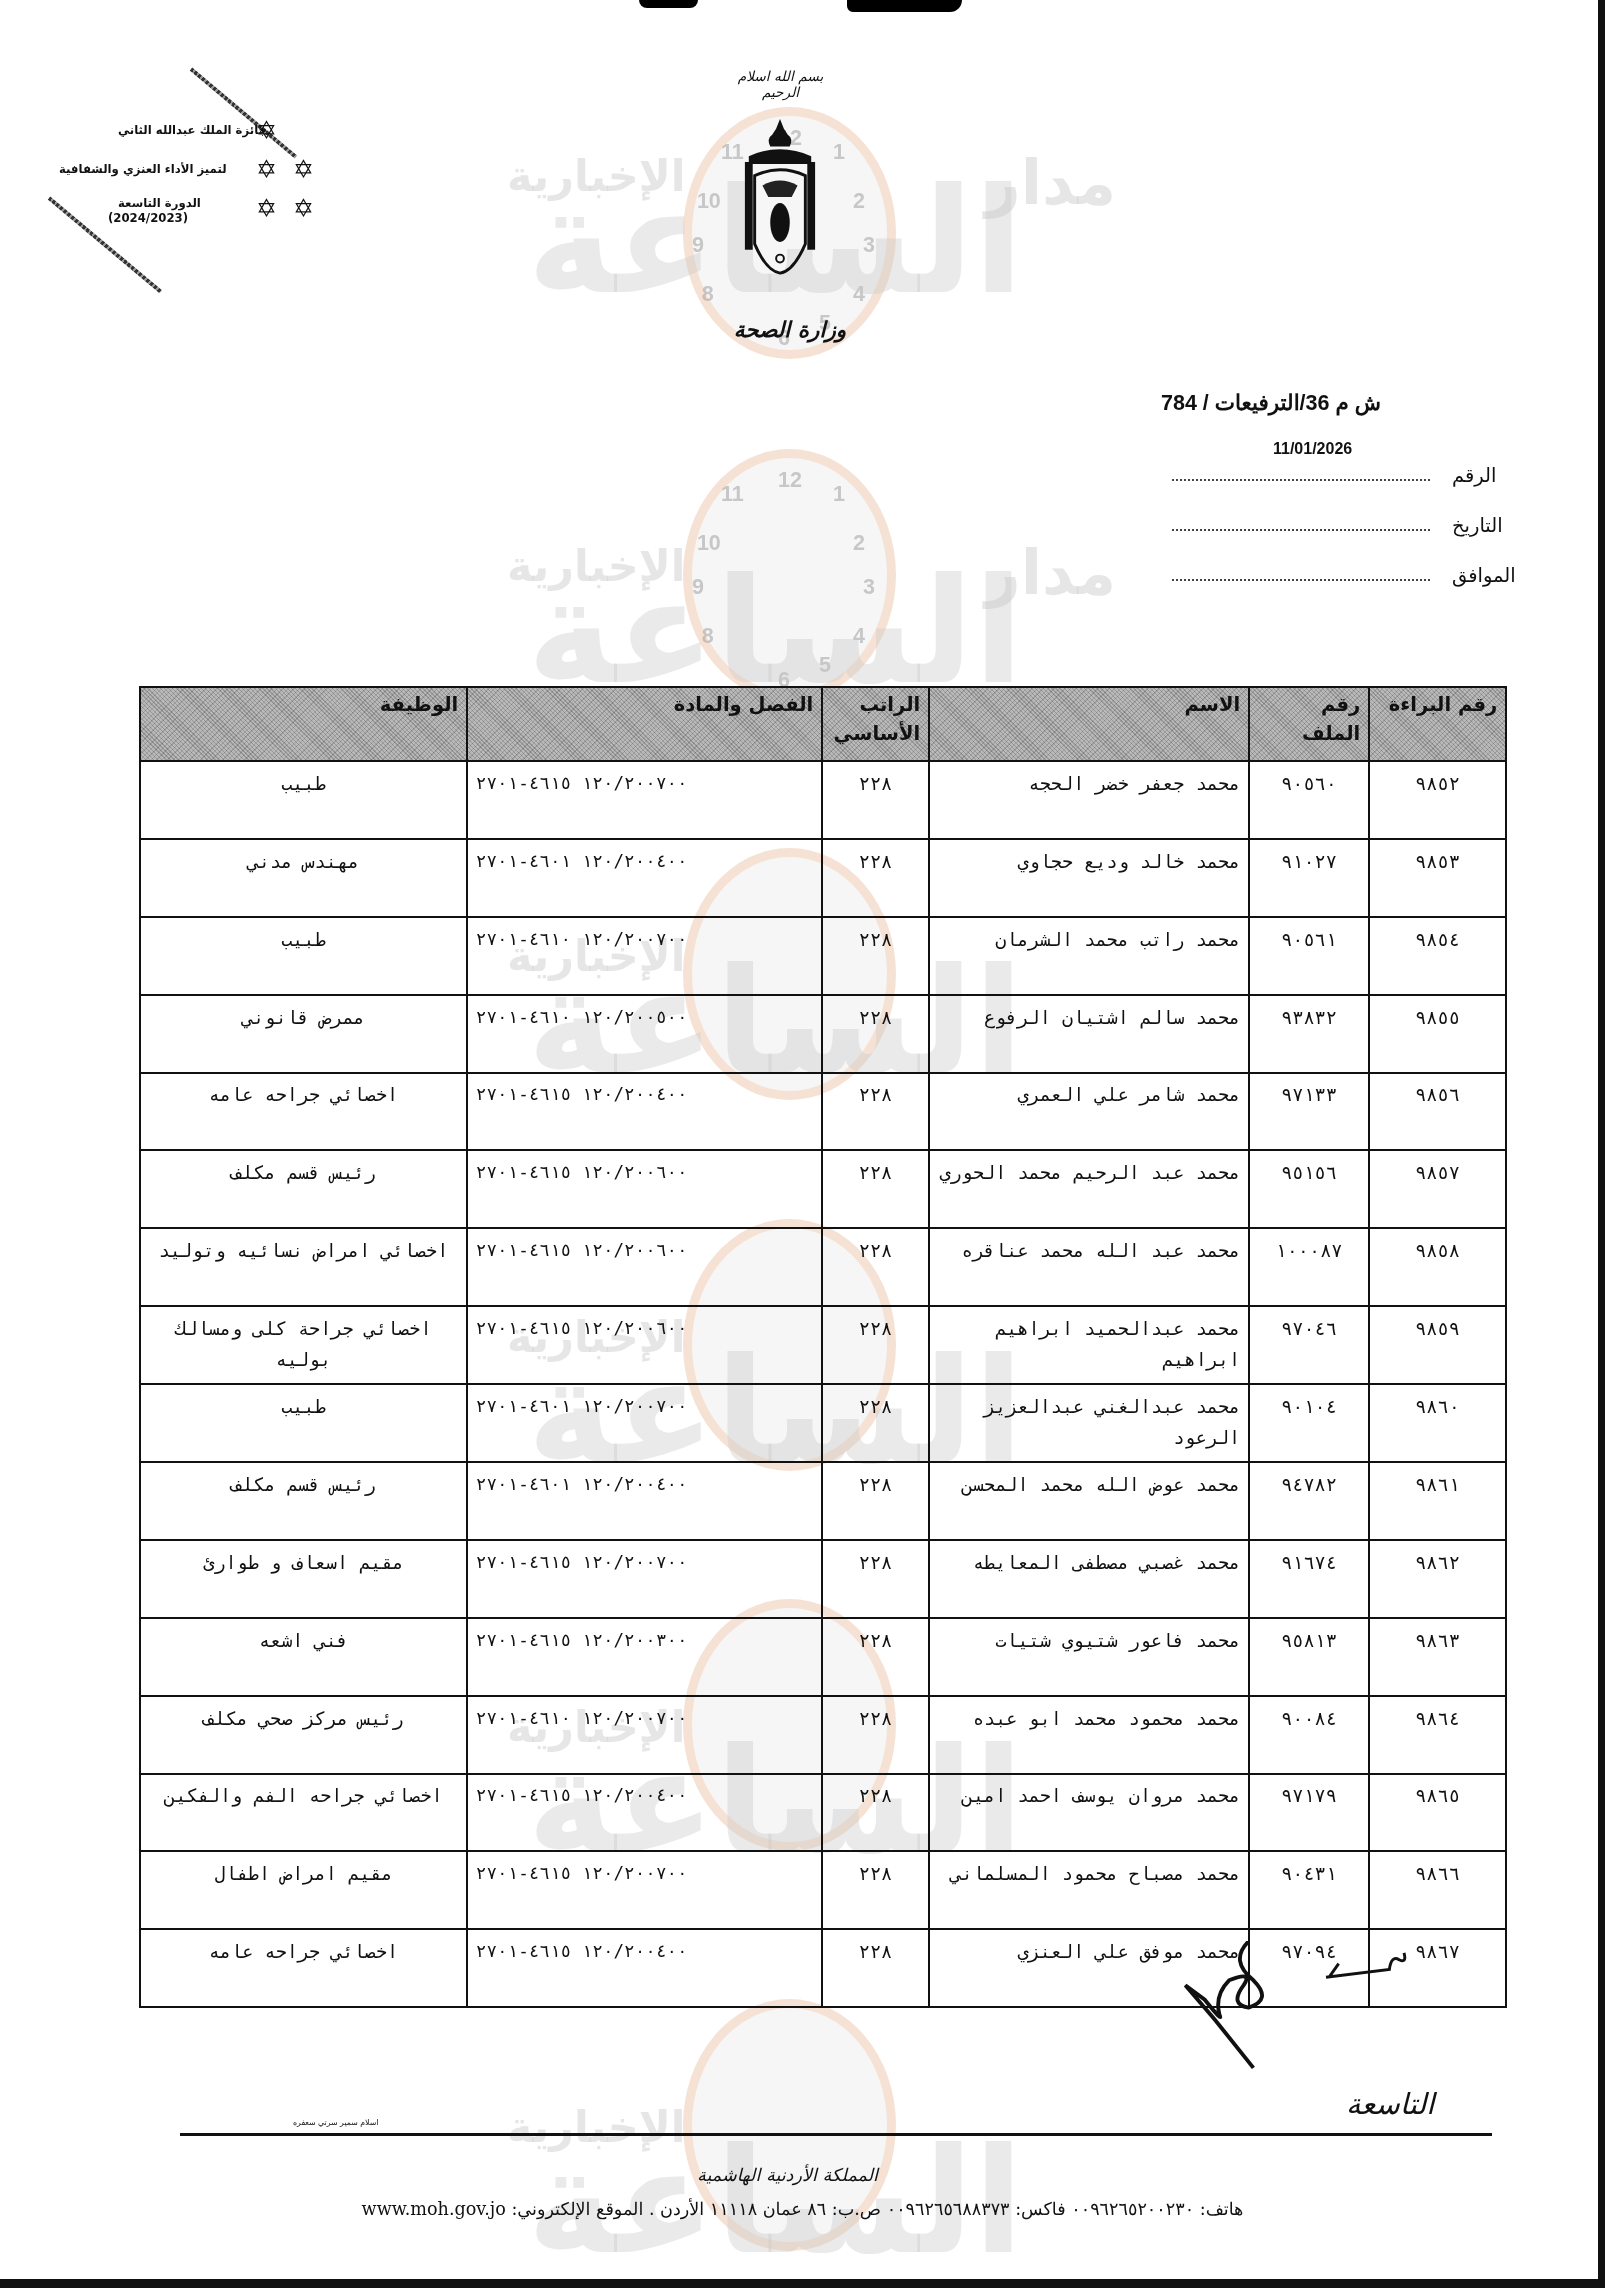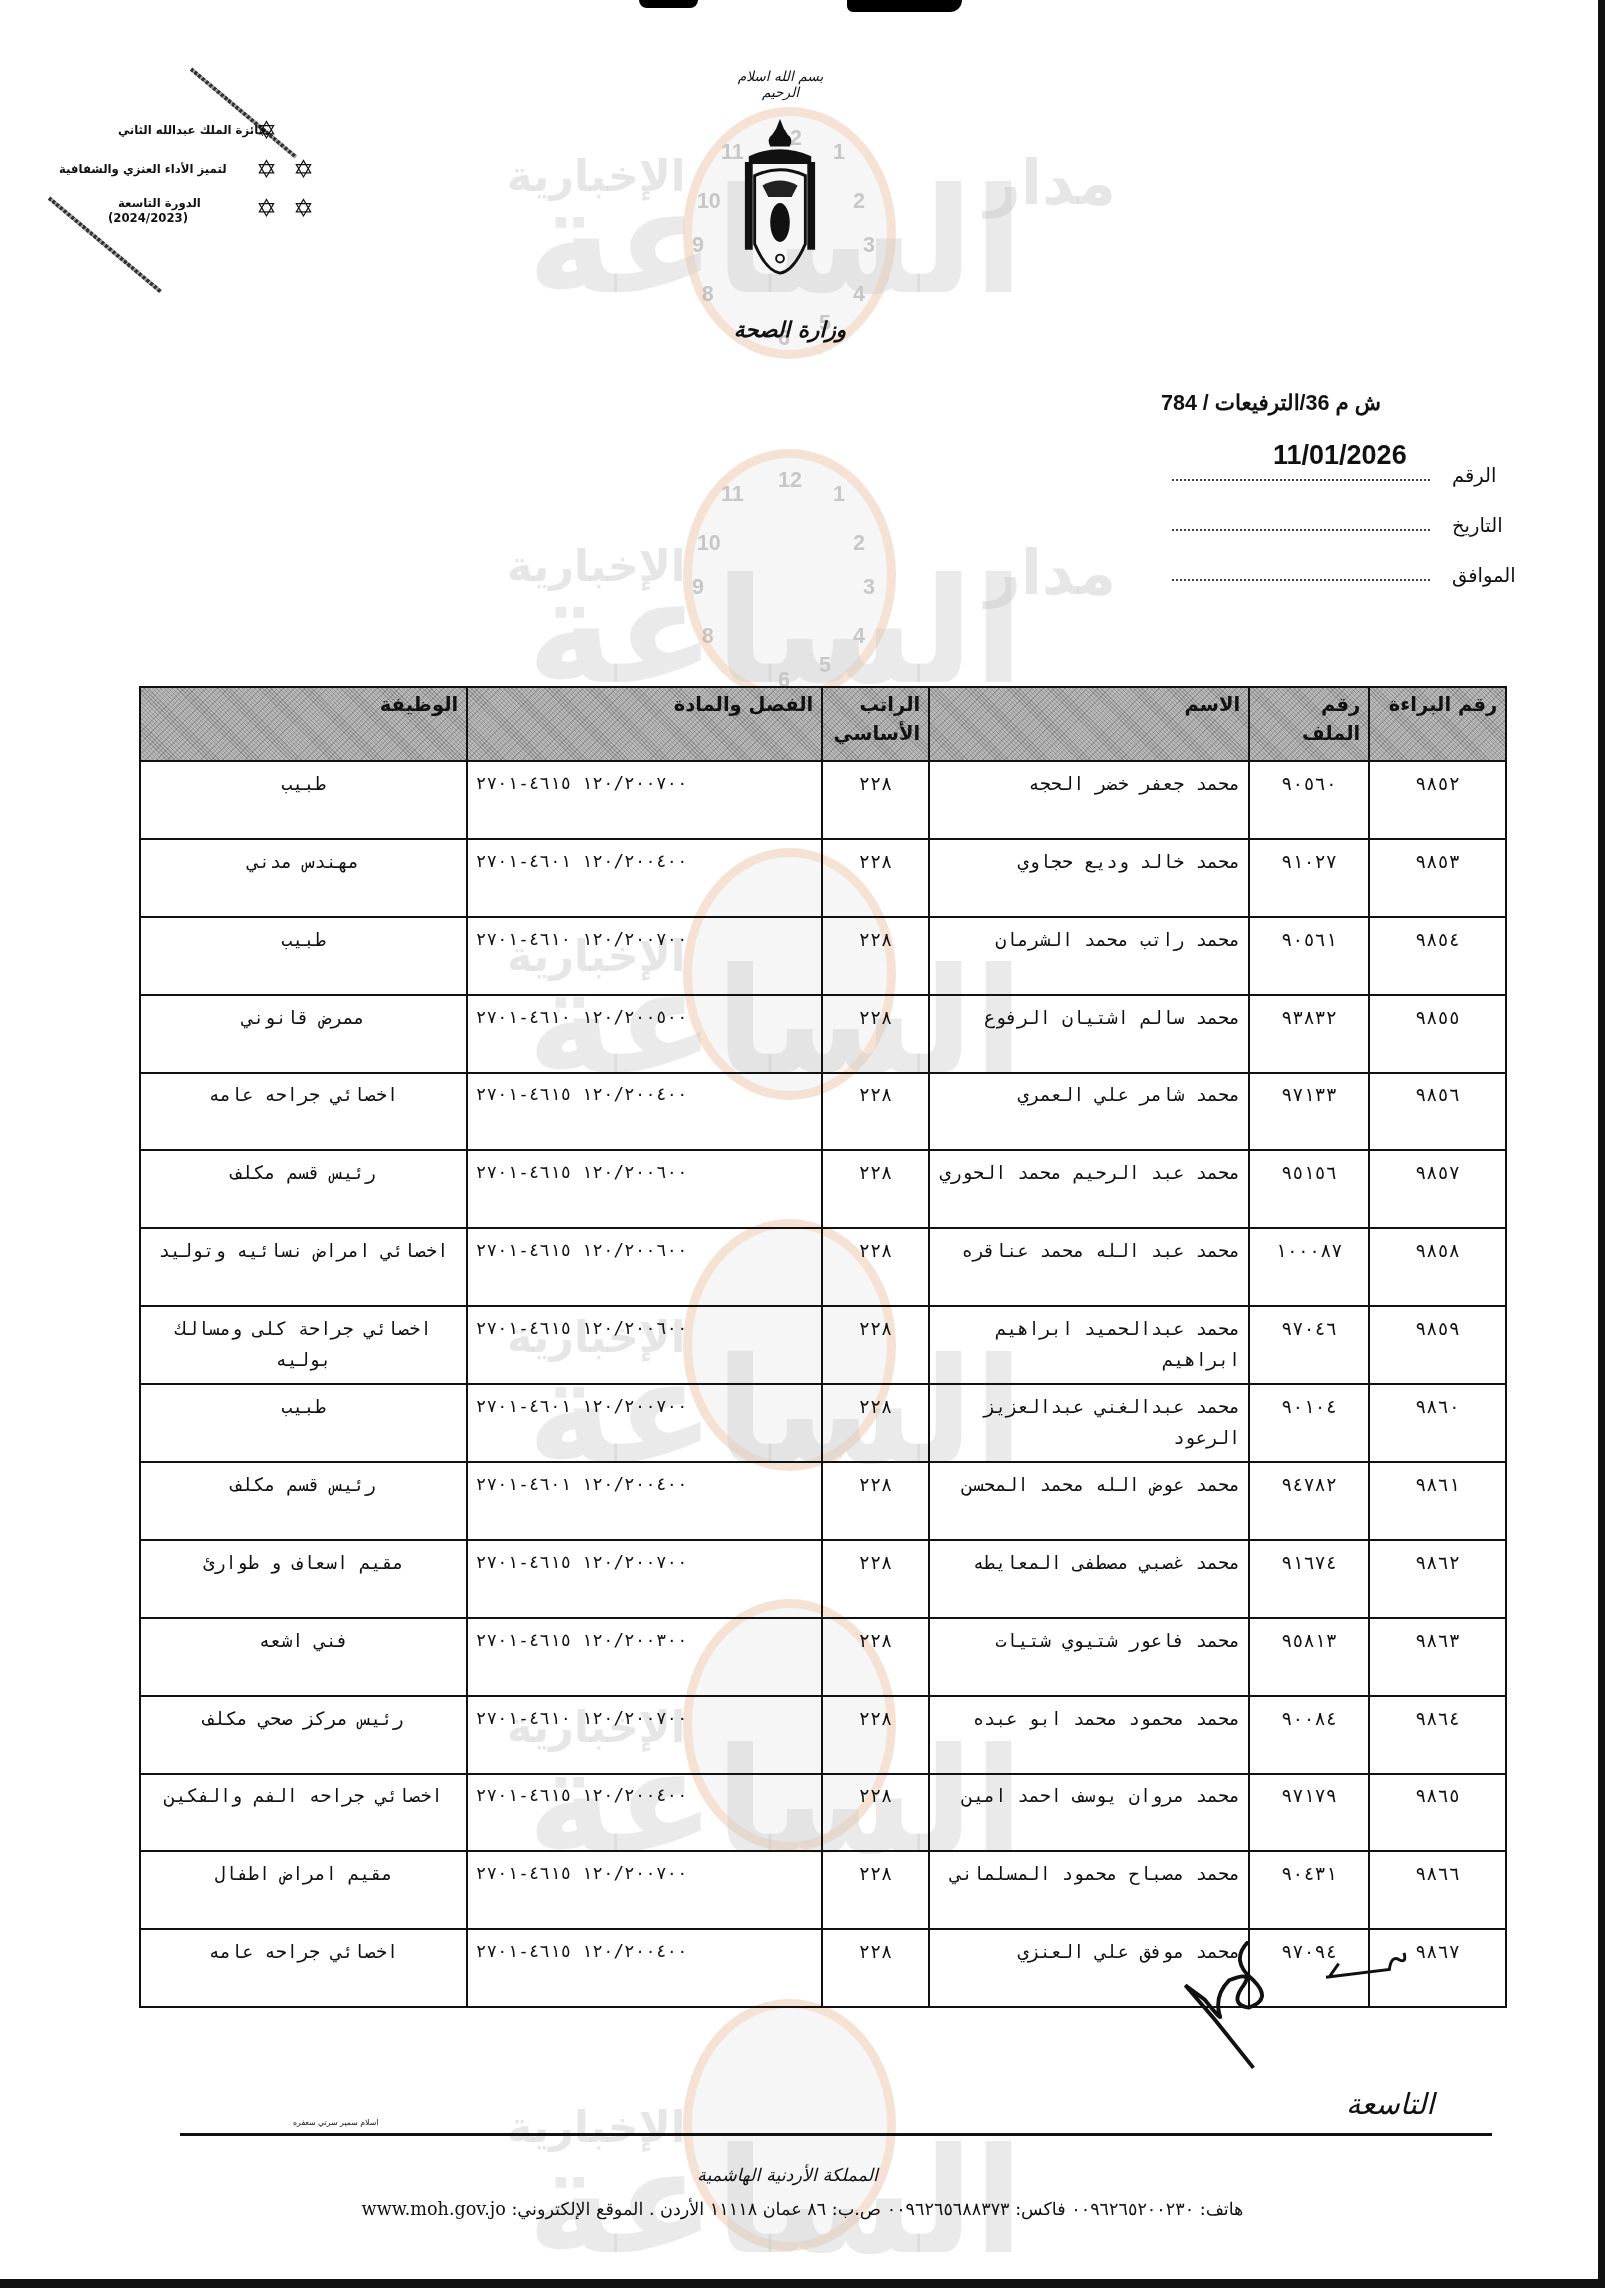--- a/index.html
+++ b/index.html
@@ -129,21 +129,21 @@
   <rect x="4" y="46" width="8" height="90" fill="#111"></rect>
   <rect x="68" y="46" width="8" height="90" fill="#111"></rect>
   <path d="M14 60 Q40 48 66 60 L66 130 Q54 158 40 160 Q26 158 14 130 Z" fill="none" stroke="#111" stroke-width="3"></path>
   <path d="M22 70 Q40 60 58 70 L52 82 L28 82 Z" fill="#222"></path>
   <ellipse cx="40" cy="108" rx="10" ry="20" fill="#111"></ellipse>
   <circle cx="40" cy="145" r="4" fill="none" stroke="#111" stroke-width="2"></circle>
 </svg>
 <div class="ministry">وزارة الصحة</div>
 
 <div class="ref" style="left:1161px;top:390px;">ش م 36/الترفيعات / 784</div>
-<div class="ref" style="left:1273px;top:440px;font-size:27px;">11/01/2026</div>
+<div class="ref" style="left:1273px;top:440px;font-size:16px;">11/01/2026</div>
 <div class="field" style="left:1172px;top:464px;">
   <span>الرقم</span>
     <span class="dots"></span>
 </div>
 <div class="field" style="left:1172px;top:514px;">
   <span>التاريخ</span>
     <span class="dots"></span>
 </div>
 <div class="field" style="left:1172px;top:564px;">
   <span>الموافق</span>

